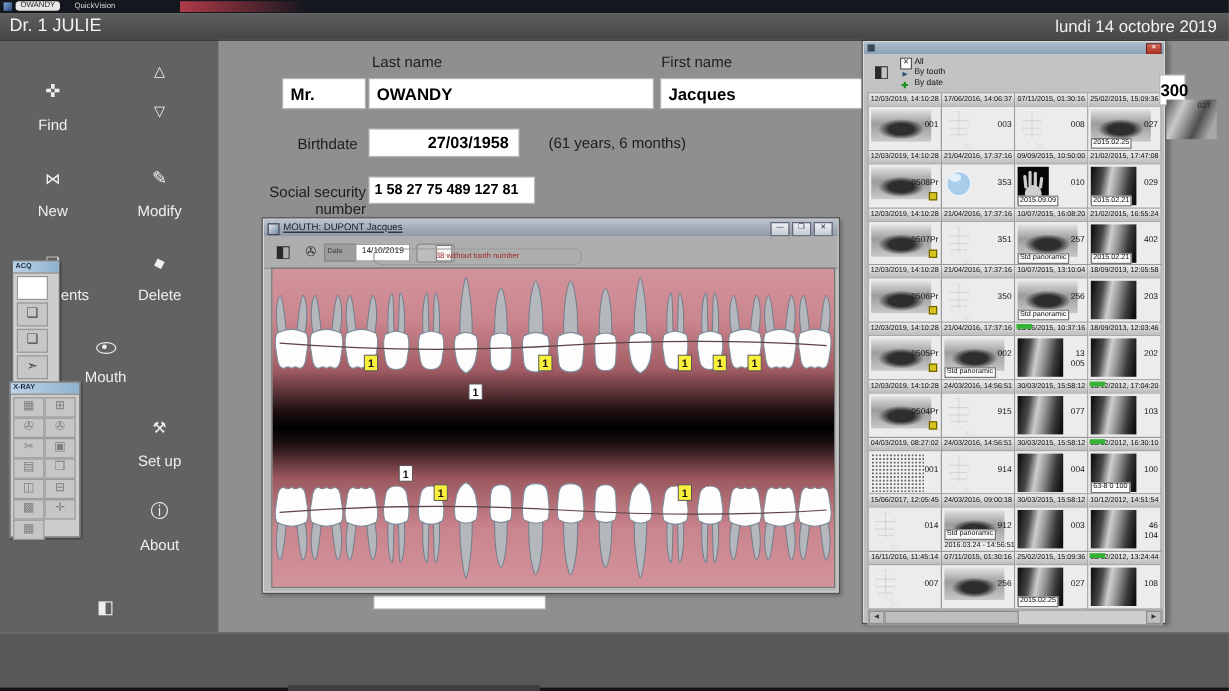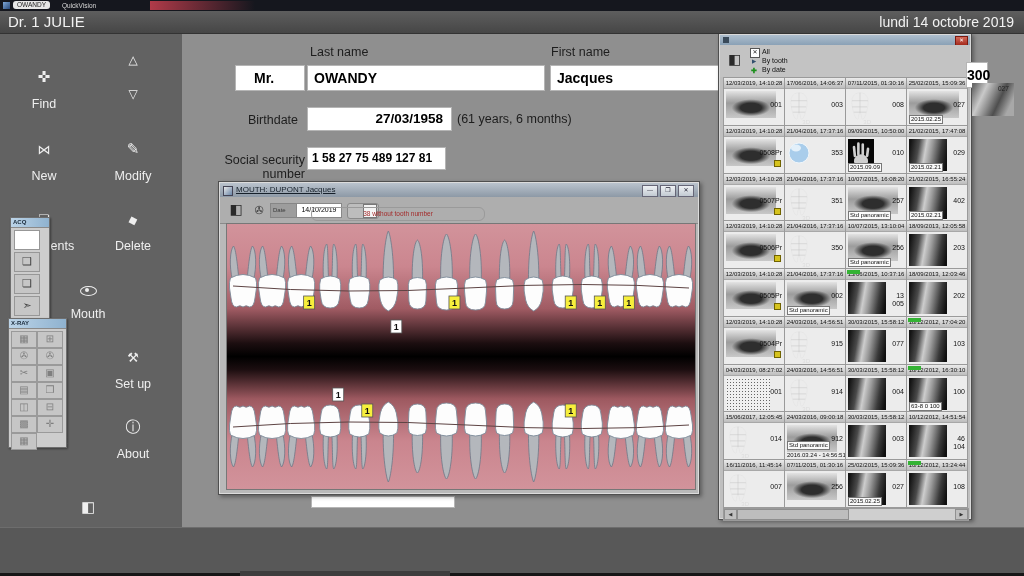--- a/index.html
+++ b/index.html
@@ -223,28 +223,28 @@
       <div class="xr-btn">◫</div>
       <div class="xr-btn">⊟</div>
       <div class="xr-btn">▩</div>
       <div class="xr-btn">✛</div>
       <div class="xr-btn">▦</div>
     </div>
 </div>
 
 <div class="flabel" style="left:310px;top:45px;text-align:center;">Last name</div>
 <div class="flabel" style="left:551px;top:45px;">First name</div>
-<div class="ffield" style="left:236px;top:66px;width:68px;height:24px;font-size:14px;line-height:24px;padding-left:18px;box-sizing:border-box;">Mr.</div>
+<div class="ffield" style="left:236px;top:66px;width:68px;height:24px;font-size:14px;line-height:24px;padding-left:6px;box-sizing:border-box;">Mr.</div>
 <div class="ffield" style="left:308px;top:66px;width:236px;height:24px;font-size:14px;line-height:24px;padding-left:6px;box-sizing:border-box;">OWANDY</div>
 <div class="ffield" style="left:551px;top:66px;width:310px;height:24px;font-size:14px;line-height:24px;padding-left:6px;box-sizing:border-box;">Jacques</div>
 <div class="ffield" style="left:967px;top:63px;width:20px;height:24px;font-size:14px;line-height:24px;text-align:center;z-index:6;">300</div>
 <div class="abs photo"></div>
 <div class="abs photo-tag">027</div>
 <div class="flabel" style="left:248px;top:113px;width:57px;text-align:left;">Birthdate</div>
-<div class="ffield" style="left:308px;top:108px;width:143px;height:22px;font-size:13.5px;line-height:22px;text-align:right;padding-right:8px;box-sizing:border-box;">27/03/1958</div>
+<div class="ffield" style="left:308px;top:108px;width:124px;height:22px;font-size:13.5px;line-height:22px;text-align:right;padding-right:8px;box-sizing:border-box;">27/03/1958</div>
 <div class="flabel" style="left:457px;top:112px;">(61 years, 6 months)</div>
 <div class="flabel" style="left:192px;top:153px;width:113px;text-align:right;">Social security number</div>
 <div class="ffield" style="left:308px;top:148px;width:137px;height:21px;font-size:12px;line-height:21px;padding-left:4px;box-sizing:border-box;white-space:nowrap;">1 58 27 75 489 127 81</div>
 <div class="ffield" style="left:312px;top:497px;width:142px;height:10px;"></div>
 
 <div class="abs mouthwin">
   <div class="mw-title">
     <span class="mw-ico"></span>
     <span class="mw-title-text">MOUTH: DUPONT Jacques</span>
     <span class="wbtn wb-min" style="right:40px;"></span>

